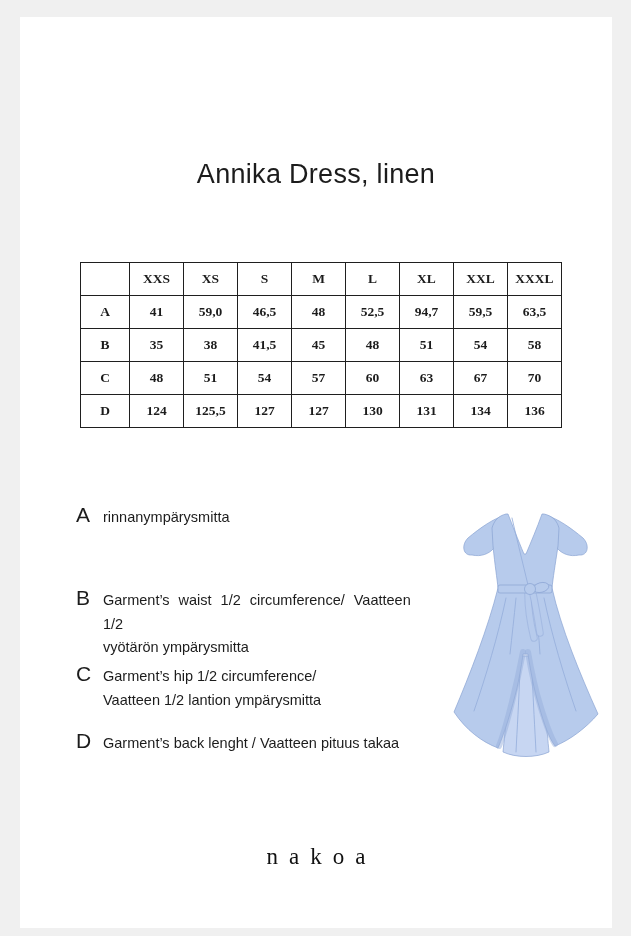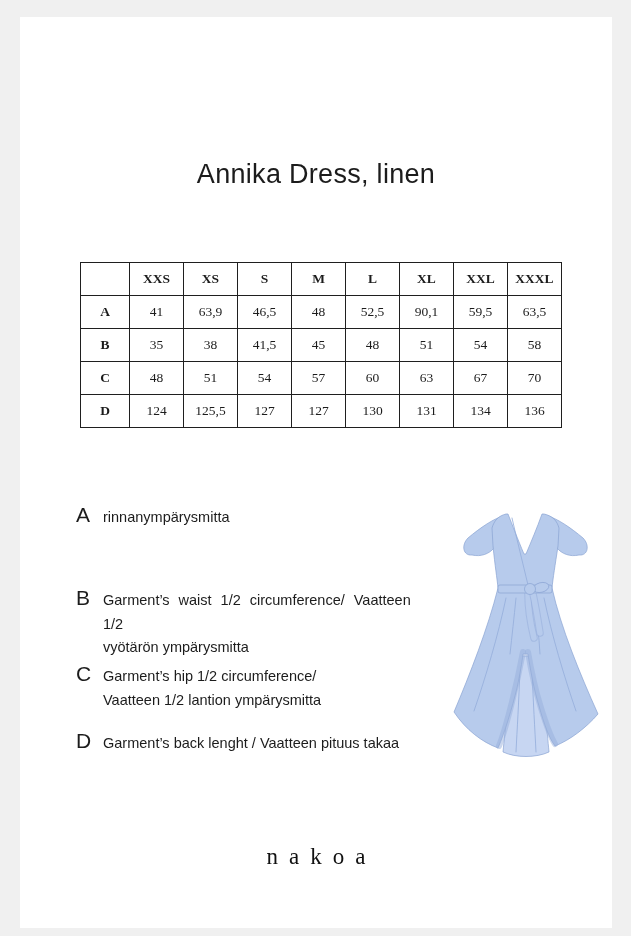--- a/index.html
+++ b/index.html
@@ -22,21 +22,21 @@
   table.size-table {
     border-collapse: collapse; table-layout: fixed;
     font-family: "Liberation Serif", serif; font-size: 13.5px;
     color: var(--ink, #1c1c1c);
   }
   table.size-table col.c-label { width: 49px; }
   table.size-table col.c-size  { width: 54px; }
   table.size-table th, table.size-table td {
     border: 1.5px solid var(--table-line, #1f1f1f);
     height: 33px; text-align: center; vertical-align: middle;
-    font-weight: 400; padding: 0 2px;
+    font-weight: 700; padding: 0 2px;
   }
   table.size-table thead th, table.size-table tbody th { font-weight: 700; }
   
   .legend-item {
     position: absolute; left: 56px; display: flex; align-items: baseline;
     color: var(--ink, #1c1c1c);
   }
   .legend-letter { width: 27px; font-size: 21px; flex: 0 0 27px; }
   .legend-text { width: 320px; font-size: 14.5px; line-height: 23.5px; }
   .legend-text .spread { word-spacing: 0.34em; }
@@ -89,25 +89,25 @@
             <th>L</th>
             <th>XL</th>
             <th>XXL</th>
             <th>XXXL</th>
           </tr>
         </thead>
         <tbody>
           <tr>
             <th>A</th>
             <td>41</td>
-            <td>63,9</td>
+            <td>59,0</td>
             <td>46,5</td>
             <td>48</td>
             <td>52,5</td>
-            <td>90,1</td>
+            <td>94,7</td>
             <td>59,5</td>
             <td>63,5</td>
           </tr>
           <tr>
             <th>B</th>
             <td>35</td>
             <td>38</td>
             <td>41,5</td>
             <td>45</td>
             <td>48</td>

